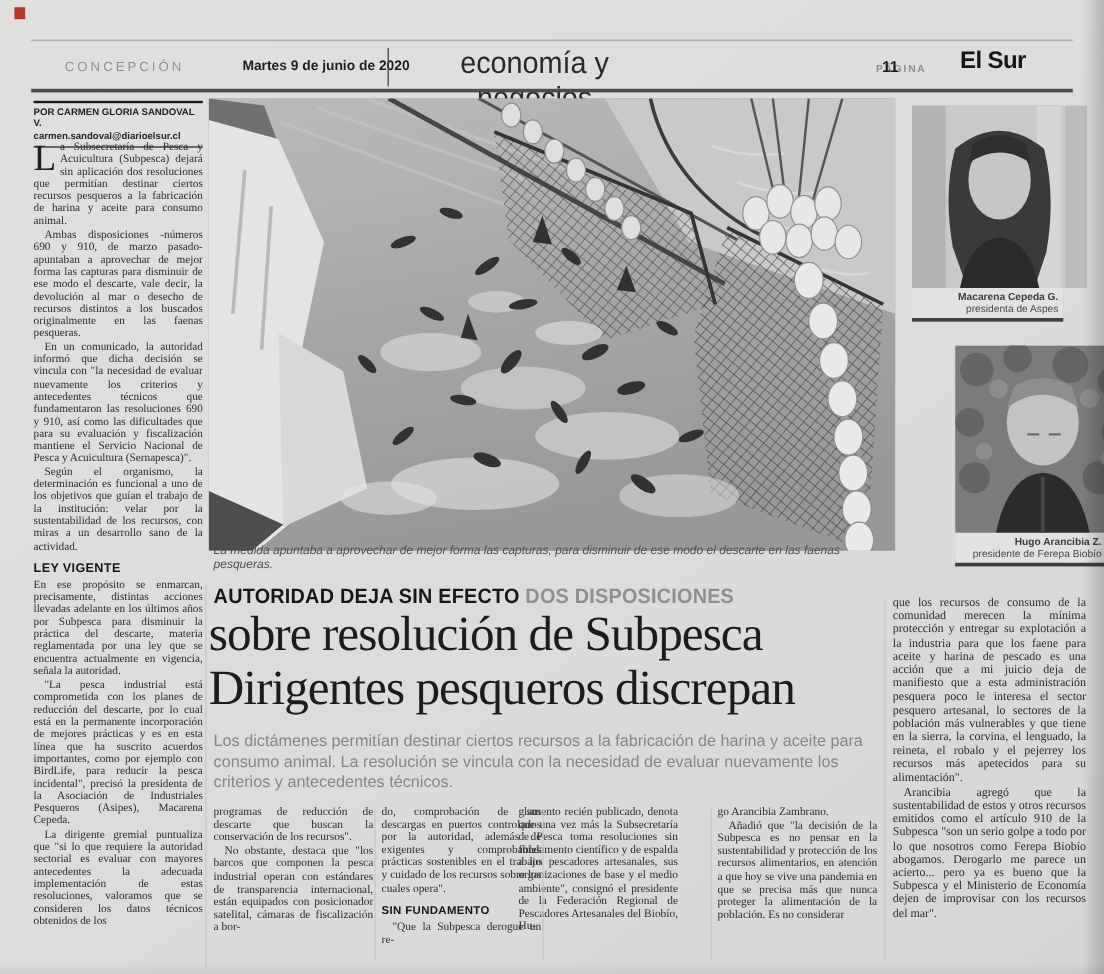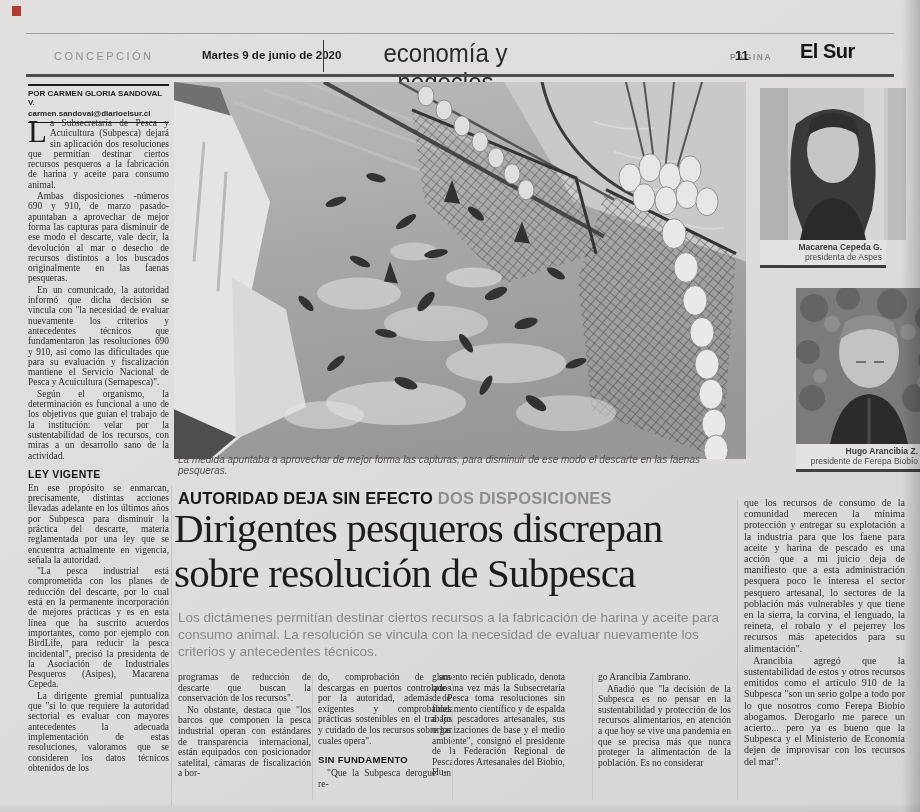--- a/index.html
+++ b/index.html
@@ -267,22 +267,22 @@
       <span class="cap-role">presidente de Ferepa Biobío</span>
     </div>
     <div class="cap-bar"></div>
   </figure>
 
   <div class="kicker">
     <span class="k1">AUTORIDAD DEJA SIN EFECTO</span>
     <span class="k2">DOS DISPOSICIONES</span>
   </div>
   <h1 class="headline">
+    <span>sobre resolución de Subpesca</span>
     <span>Dirigentes pesqueros discrepan</span>
-    <span>sobre resolución de Subpesca</span>
   </h1>
   <p class="deck">Los dictámenes permitían destinar ciertos recursos a la fabricación de harina y aceite para consumo animal. La resolución se vincula con la necesidad de evaluar nuevamente los criterios y antecedentes técnicos.</p>
 
   <div class="col cA bodytext">
     <p class="first">programas de reducción de descarte que buscan la conservación de los recursos".</p>
     <p>No obstante, destaca que "los barcos que componen la pesca industrial operan con estándares de transparencia internacional, están equipados con posicionador satelital, cámaras de fiscalización a bor-</p>
   </div>
   <div class="col cB bodytext">
     <p class="first">do, comprobación de sus descargas en puertos controlados por la autoridad, además de exigentes y comprobables prácticas sostenibles en el trabajo y cuidado de los recursos sobre los cuales opera".</p>
     <div class="sub-head">SIN FUNDAMENTO</div>

